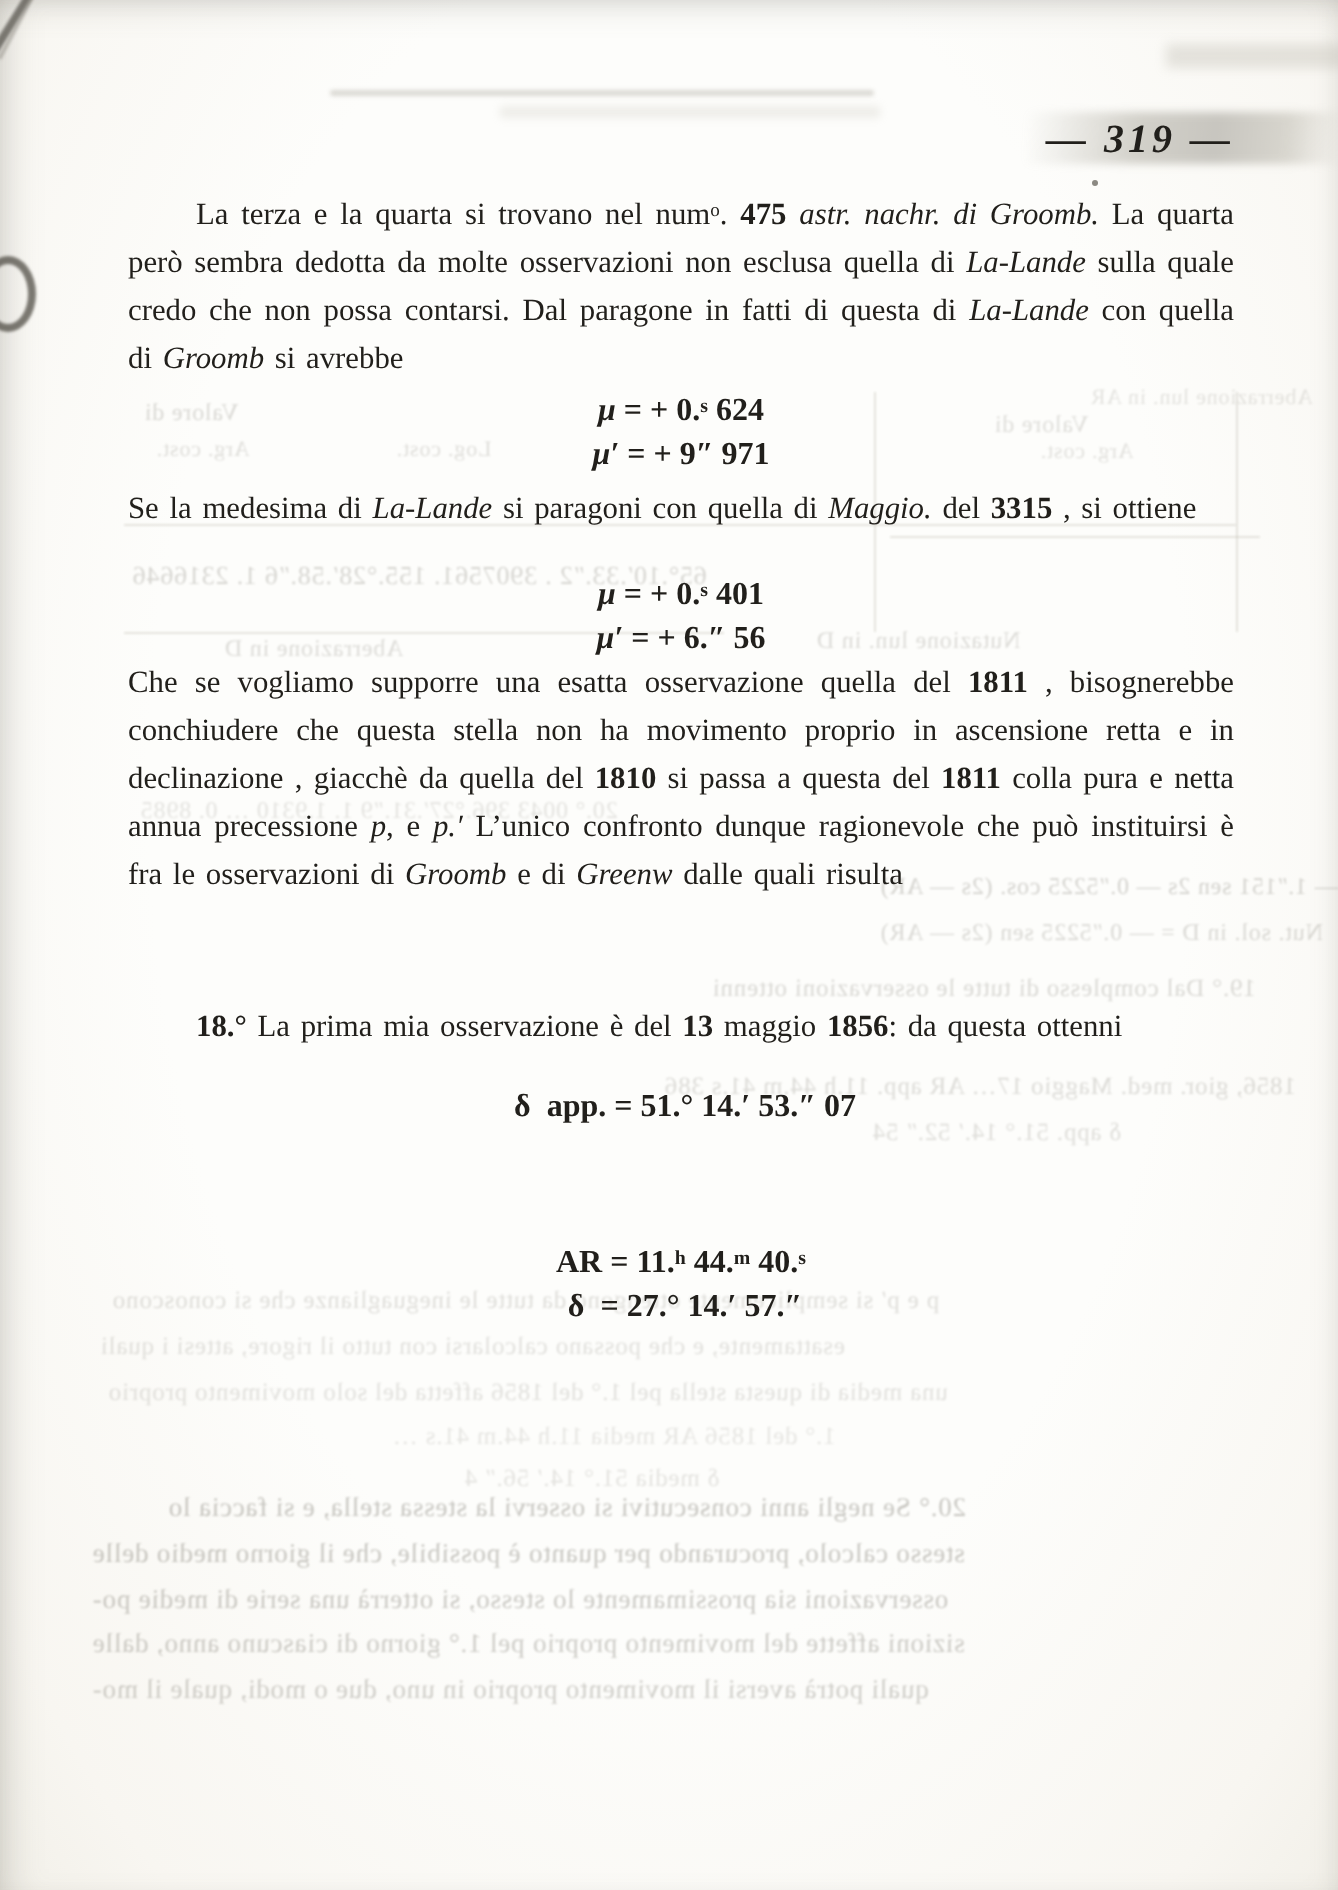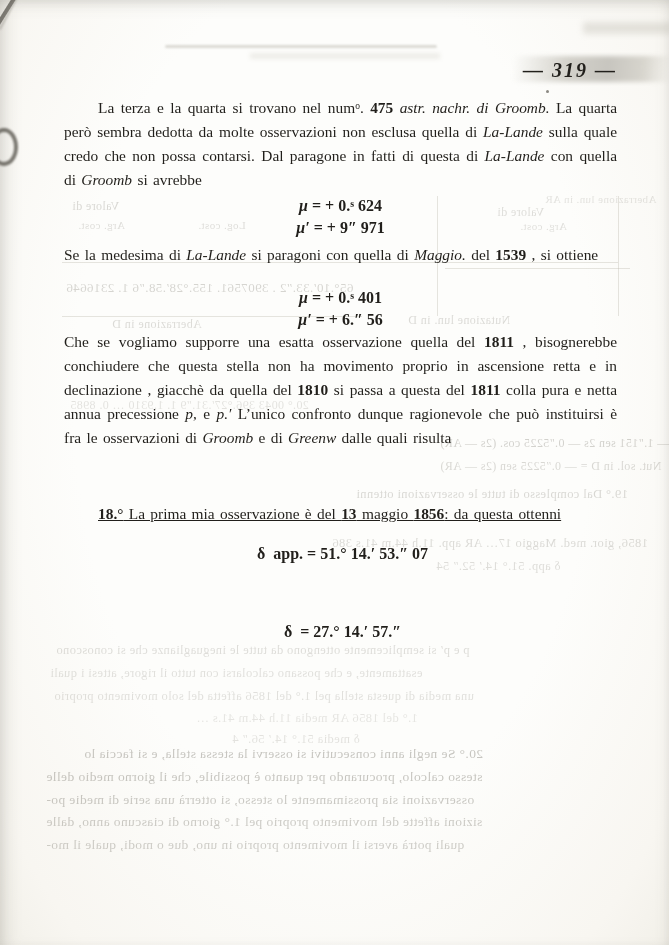--- a/index.html
+++ b/index.html
@@ -11,21 +11,21 @@
                inset 0 14px 18px -14px rgba(110,105,95,.30);
     font-family:"Liberation Serif","DejaVu Serif",serif;
     color:#211f1b;
   }
   .content{position:absolute;left:64px;top:0;width:553px;height:945px;}
   .content > *{position:absolute;left:0;width:553px;}
   .pagenum{top:59px;text-align:right;font-weight:bold;font-size:20px;letter-spacing:2px;font-style:italic;}
   p.para{margin:0;font-size:15.4px;line-height:24px;text-align:justify;word-spacing:1.5px;}
   p.ind{text-indent:34px;}
   .p1{top:96px;} .p2{top:243px;} .p3{top:330px;line-height:22.4px;}
-  .p4{top:502px;text-decoration:underline;} .p5{top:597px;} .p6{top:671px;}
+  .p4{top:502px;} .p5{top:597px;} .p6{top:671px;}
   .eq{text-align:center;font-weight:bold;font-size:16px;}
   .eq .inner{display:inline-block;text-align:center;font-family:Liberation Serif, serif;}
   .eq .ln{white-space:pre;line-height:21.5px;}
   .eq1{top:195px;} .eq2{top:287px;} .eq3{top:459px;} .eq4{top:543px;} .eq5{top:621px;}
   i{font-style:italic;font-weight:inherit;}
   b{font-weight:bold;}
   sup{font-size:62%;line-height:0;position:relative;top:-0.45em;vertical-align:baseline;}
   
   #bleed-layer{position:absolute;inset:0;pointer-events:none;}
   .bleed{
@@ -102,21 +102,21 @@
 
     <p class="para ind p1">La terza e la quarta si trovano nel num<sup>o</sup>. <b>475</b> <i>astr. nachr. di Groomb.</i> La quarta però sembra dedotta da molte osservazioni non esclusa quella di <i>La-Lande</i> sulla quale credo che non possa contarsi. Dal paragone in fatti di questa di <i>La-Lande</i> con quella di <i>Groomb</i> si avrebbe</p>
 
     <div class="eq eq1">
       <div class="inner">
         <div class="ln"><i>μ</i> = + 0.<sup>s</sup> 624</div>
         <div class="ln"><i>μ′</i> = + 9″ 971</div>
       </div>
     </div>
 
-    <p class="para p2">Se la medesima di <i>La-Lande</i> si paragoni con quella di <i>Maggio.</i> del <b>1539</b> , si ottiene</p>
+    <p class="para p2">Se la medesima di <i>La-Lande</i> si paragoni con quella di <i>Maggio.</i> del <b>3315</b> , si ottiene</p>
 
     <div class="eq eq2">
       <div class="inner">
         <div class="ln"><i>μ</i> = + 0.<sup>s</sup> 401</div>
         <div class="ln"><i>μ′</i> = + 6.″ 56</div>
       </div>
     </div>
 
     <p class="para p3">Che se vogliamo supporre una esatta osservazione quella del <b>1811</b> , bisognerebbe conchiudere che questa stella non ha movimento proprio in ascensione retta e in declinazione , giacchè da quella del <b>1810</b> si passa a questa del <b>1811</b> colla pura e netta annua precessione <i>p</i>, e <i>p.′</i> L’unico confronto dunque ragionevole che può instituirsi è fra le osservazioni di <i>Groomb</i> e di <i>Greenw</i> dalle quali risulta</p>
 
@@ -125,19 +125,20 @@
 
     <div class="eq eq4">
       <div class="inner">
         <div class="ln"> δ  app. = 51.° 14.′ 53.″ 07</div>
       </div>
     </div>
 
 
     <div class="eq eq5">
       <div class="inner">
+        <div class="ln">AR = 11.<sup>h</sup> 44.<sup>m</sup> 40.<sup>s</sup></div>
         <div class="ln"> δ  = 27.° 14.′ 57.″</div>
       </div>
     </div>
 
 
   </div>
 </div>
 
 </body></html>

